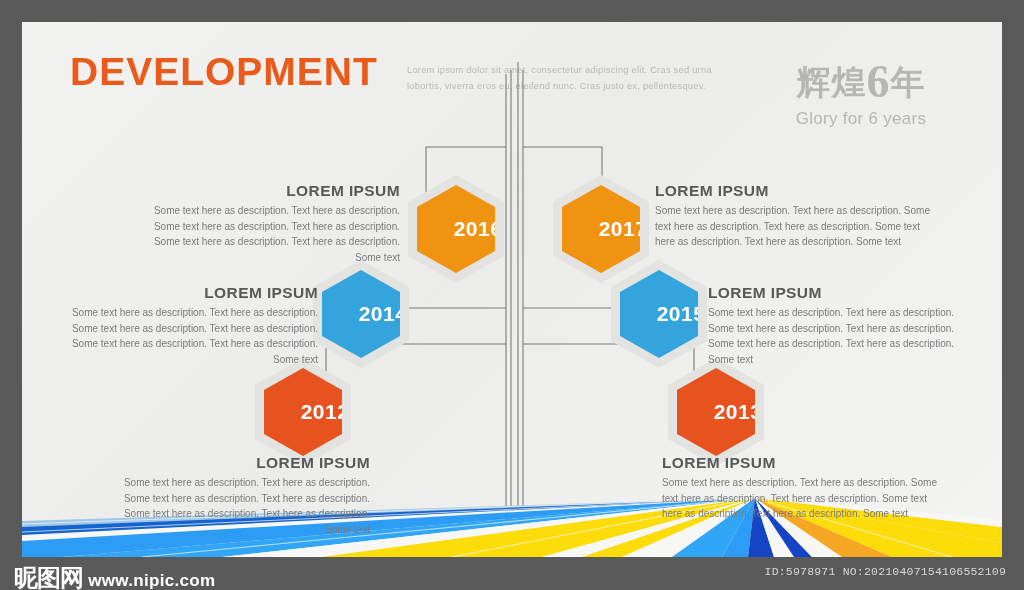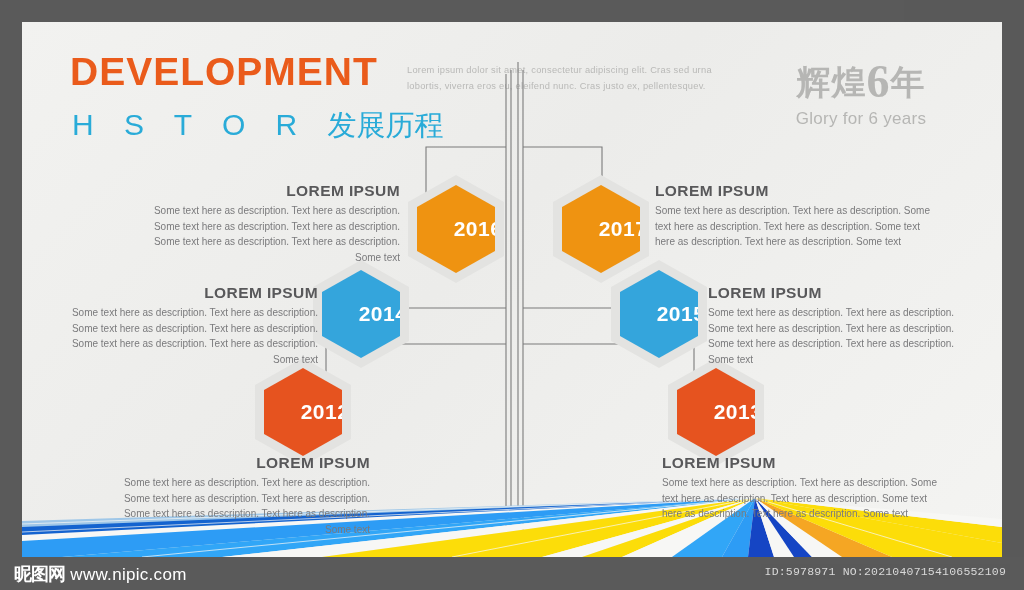--- a/index.html
+++ b/index.html
@@ -86,40 +86,37 @@
   
   #botbar{
     position:absolute; left:0; bottom:0; width:1024px; height:33px;
     background:#5a5a5a; z-index:30;
   }
   .wm{
     position:absolute; left:14px; top:5px;
     font-size:18px; color:#ffffff; font-weight:bold;
     letter-spacing:.3px; white-space:nowrap;
   }
-  .wm .cn{ font-family:Liberation Sans, sans-serif; font-size:18px; letter-spacing:-1px;}
-  .wm .url{ font-size:17px; font-weight:normal;text-align:right; }
+  .wm .cn{ font-family:Liberation Sans, sans-serif; font-size:24px; letter-spacing:-1px;}
+  .wm .url{ font-size:17px; font-weight:bold;text-align:right; }
   .idtxt{
     position:absolute; right:14px; top:7px;
     font-size:11.5px; color:#d8d8d8; letter-spacing:.2px;
     background:rgba(90,90,90,.75); padding:1px 4px;font-family:Liberation Mono, monospace;
   }
 </style>
 </head>
 <body>
 
 <div id="stage">
 
   <div id="poster">
 
     <div class="hdr-main">DEVELOPMENT</div>
 
-    <div class="hdr-sub">
-      <span>H S T O R </span><span class="cn">发展历程</span>
-    </div>
 
     <div class="hdr-lorem">Lorem ipsum dolor sit amet, consectetur adipiscing elit. Cras sed urna lobortis, viverra eros eu, eleifend nunc. Cras justo ex, pellentesquev.</div>
 
     <div class="glory">
       <div class="cn"><span>辉煌</span><span class="num">6</span><span>年</span></div>
       <div class="en">Glory for 6 years</div>
     </div>
 
     <svg id="lines" viewBox="0 0 980 535" preserveAspectRatio="none">
       <g stroke="#7b7b7b" stroke-width="1.1" fill="none">

